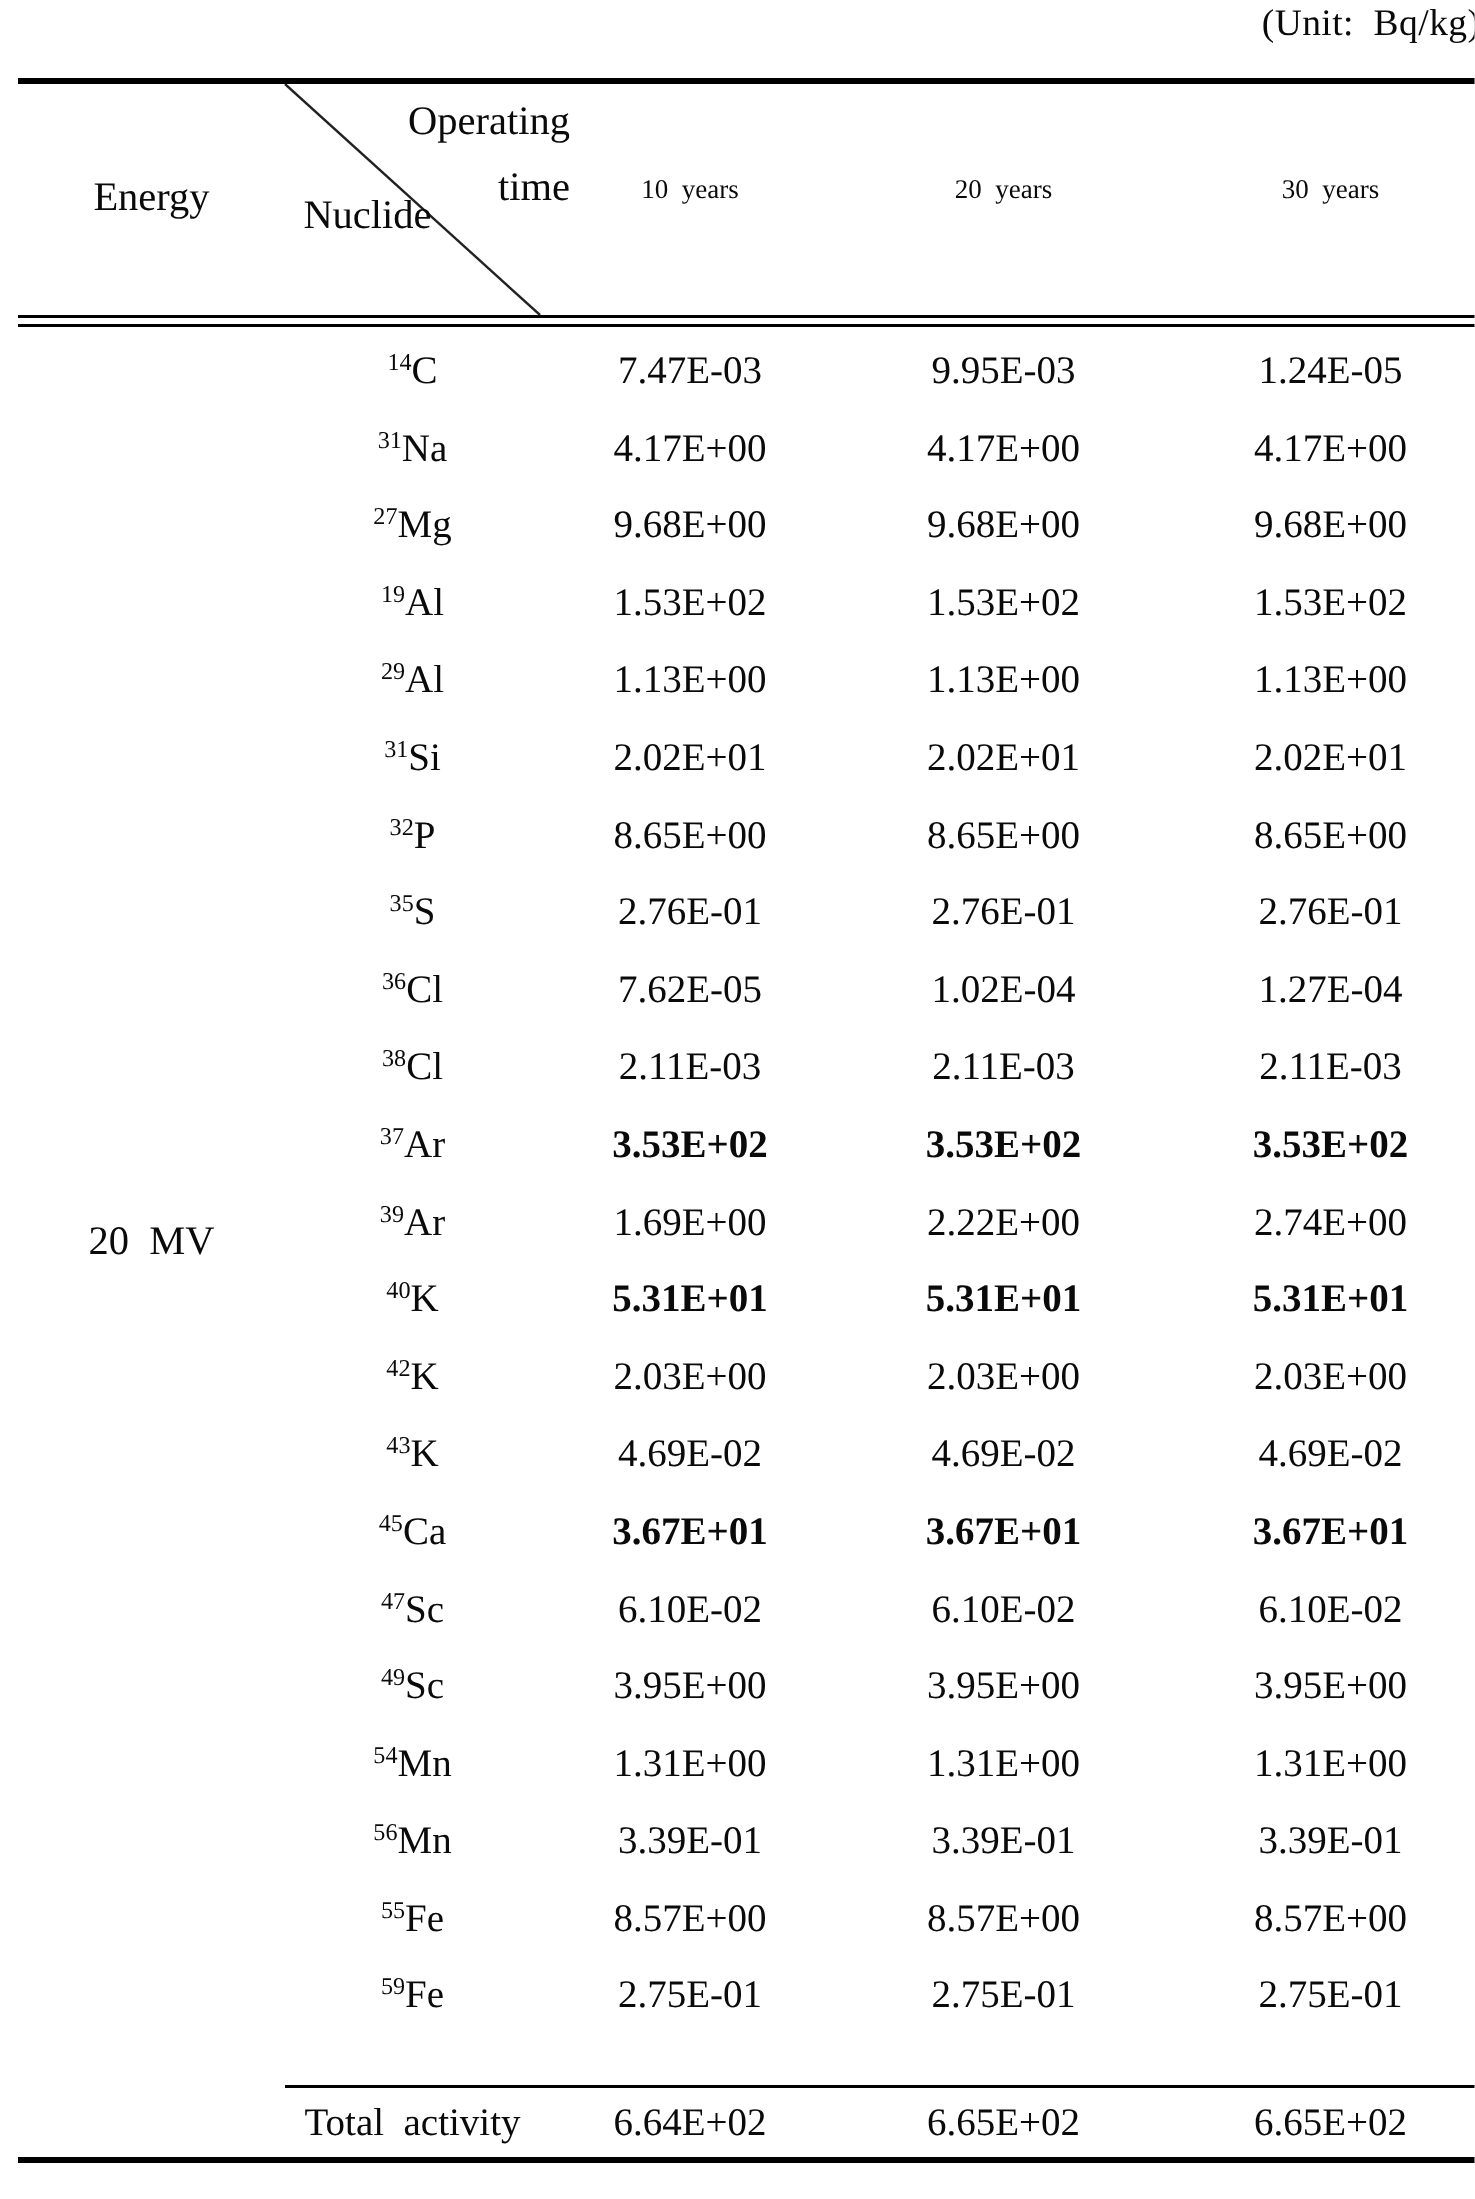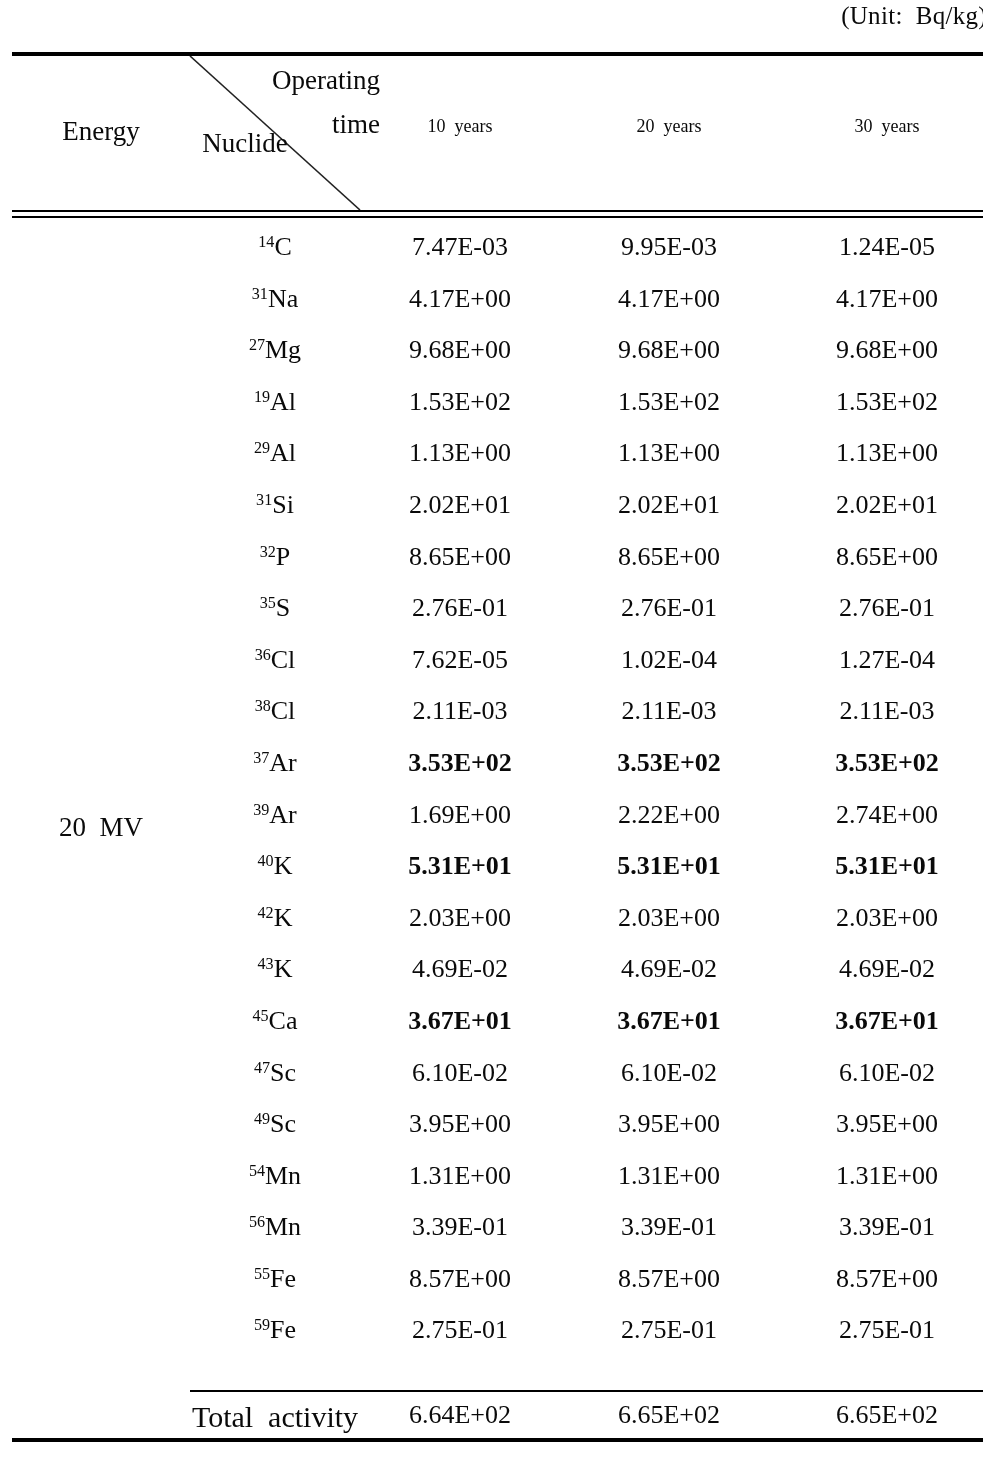--- a/index.html
+++ b/index.html
@@ -155,21 +155,21 @@
     top: 1394px;
     left: 0;
     width: 983px;
     height: 44px;
   }
   .total-label {
     position: absolute;
     left: 178px;
     width: 170px;
     top: 6px;
-    font-size: 30px;
+    font-size: 26px;
     text-align: center;
     white-space: pre;
   }
 </style>
 </head>
 <body>
 
 <div class="page">
 
   <div class="unit-caption">(Unit:  Bq/kg)</div>

